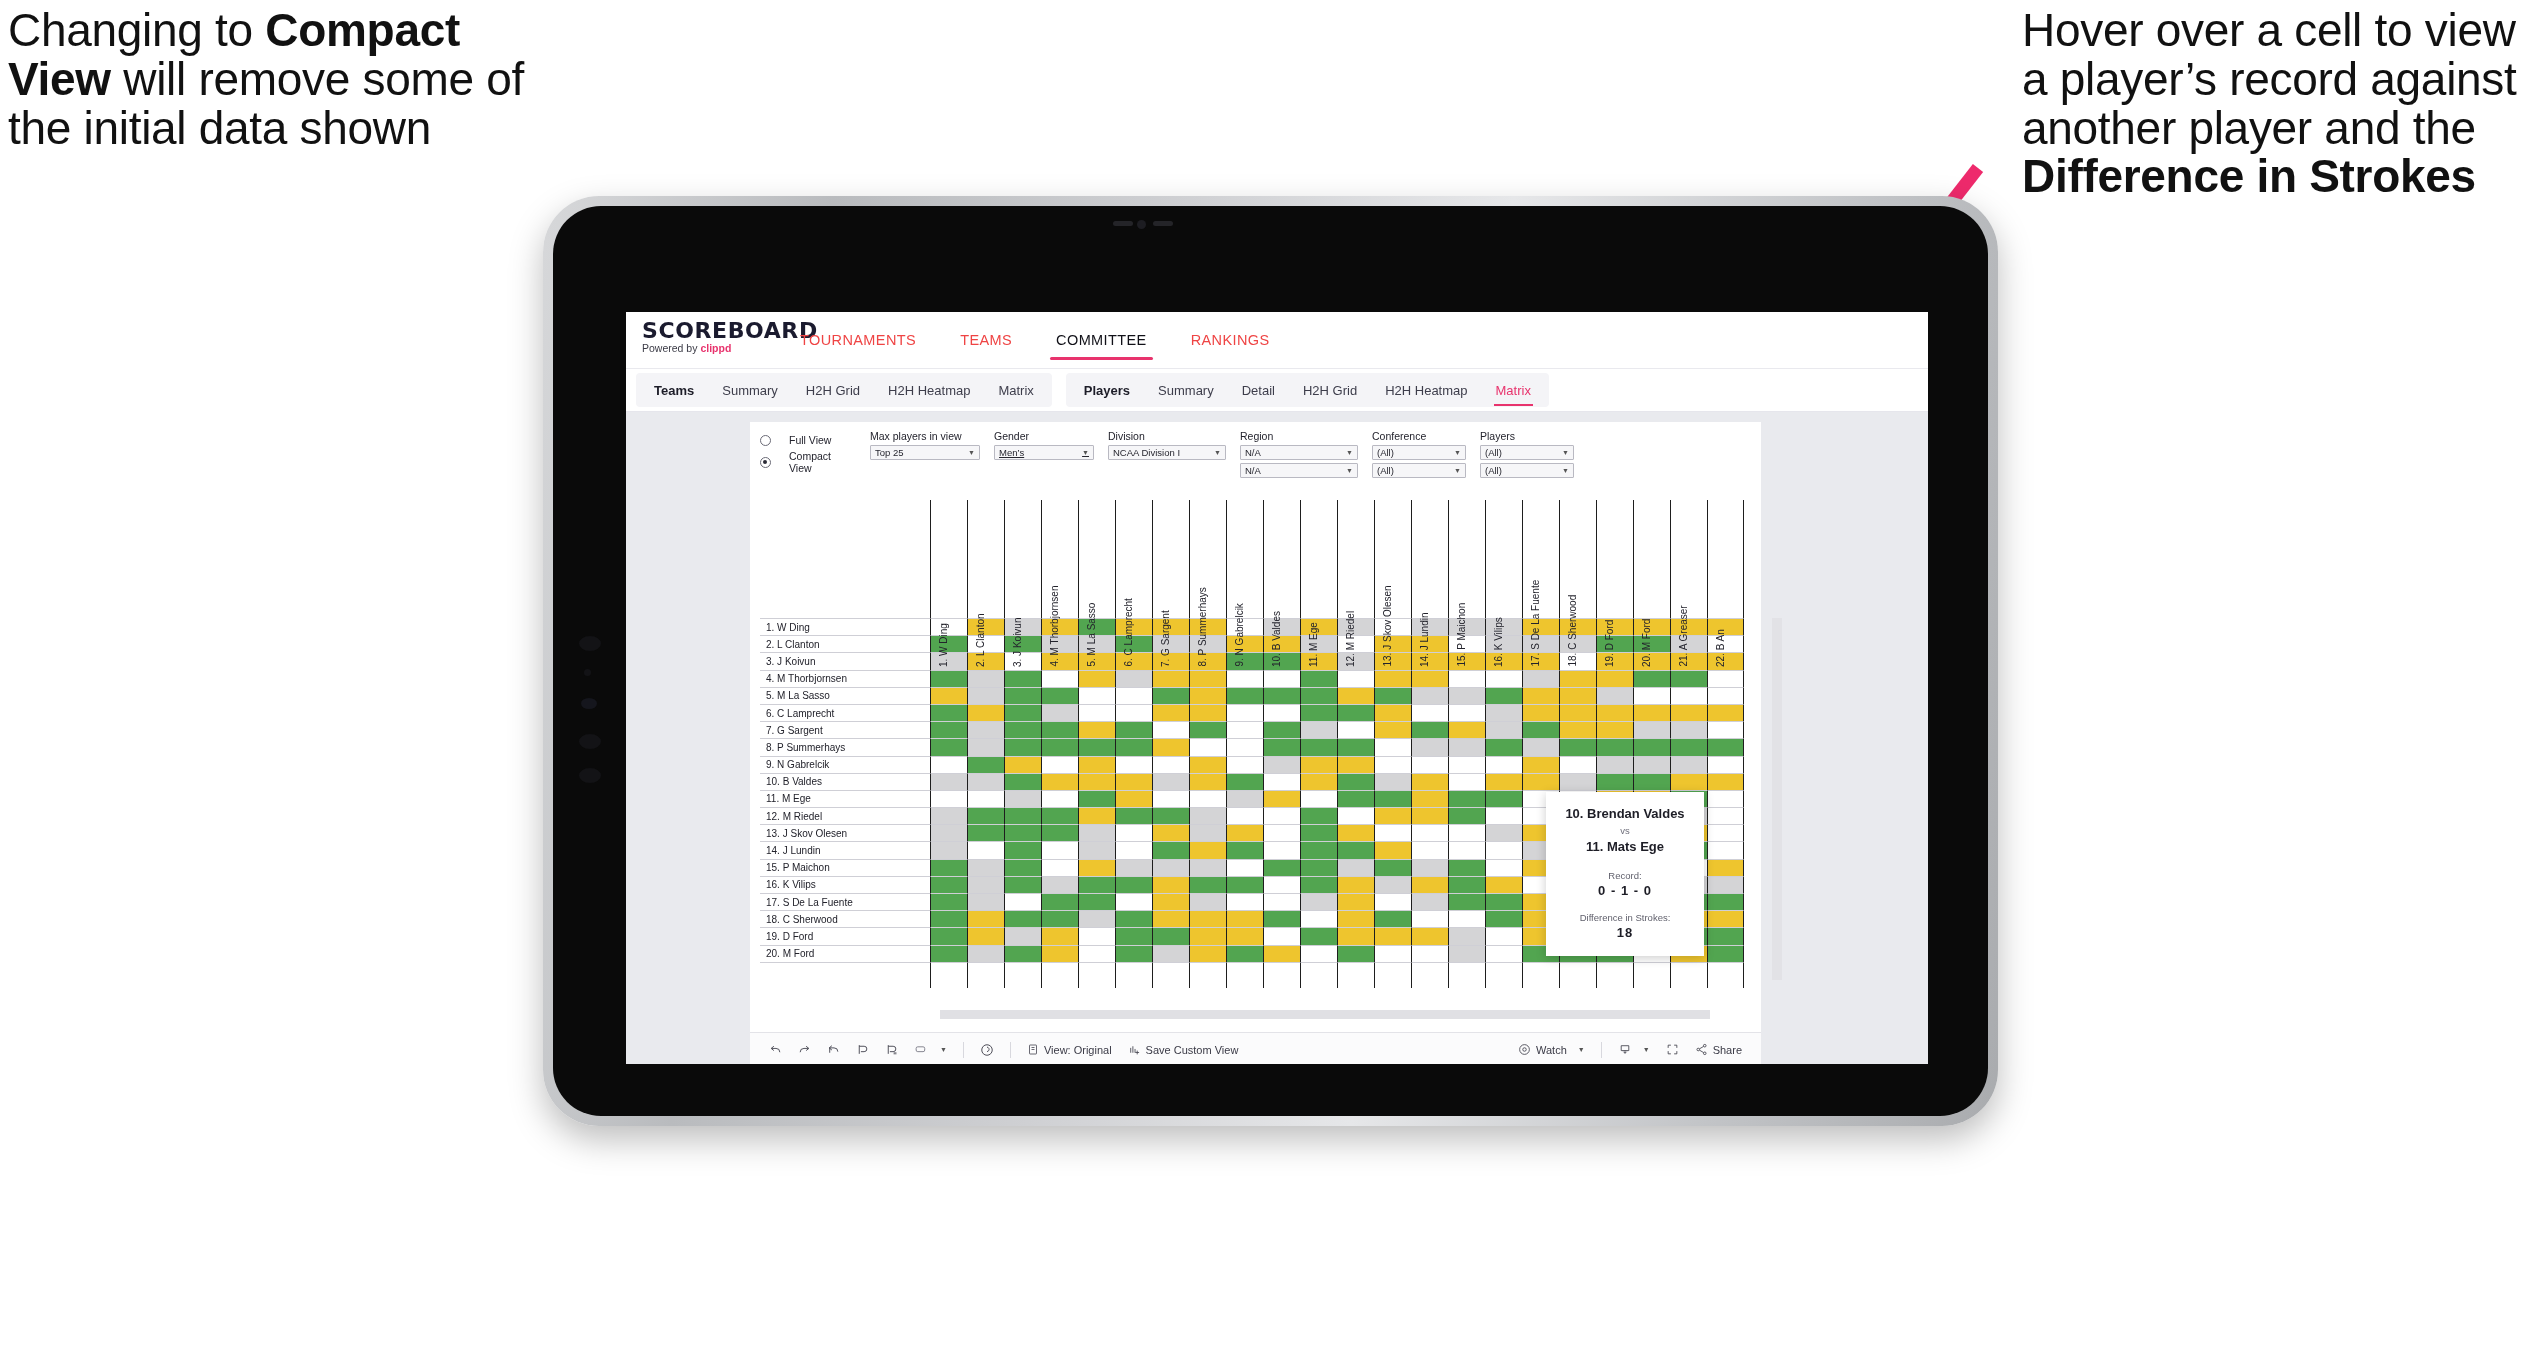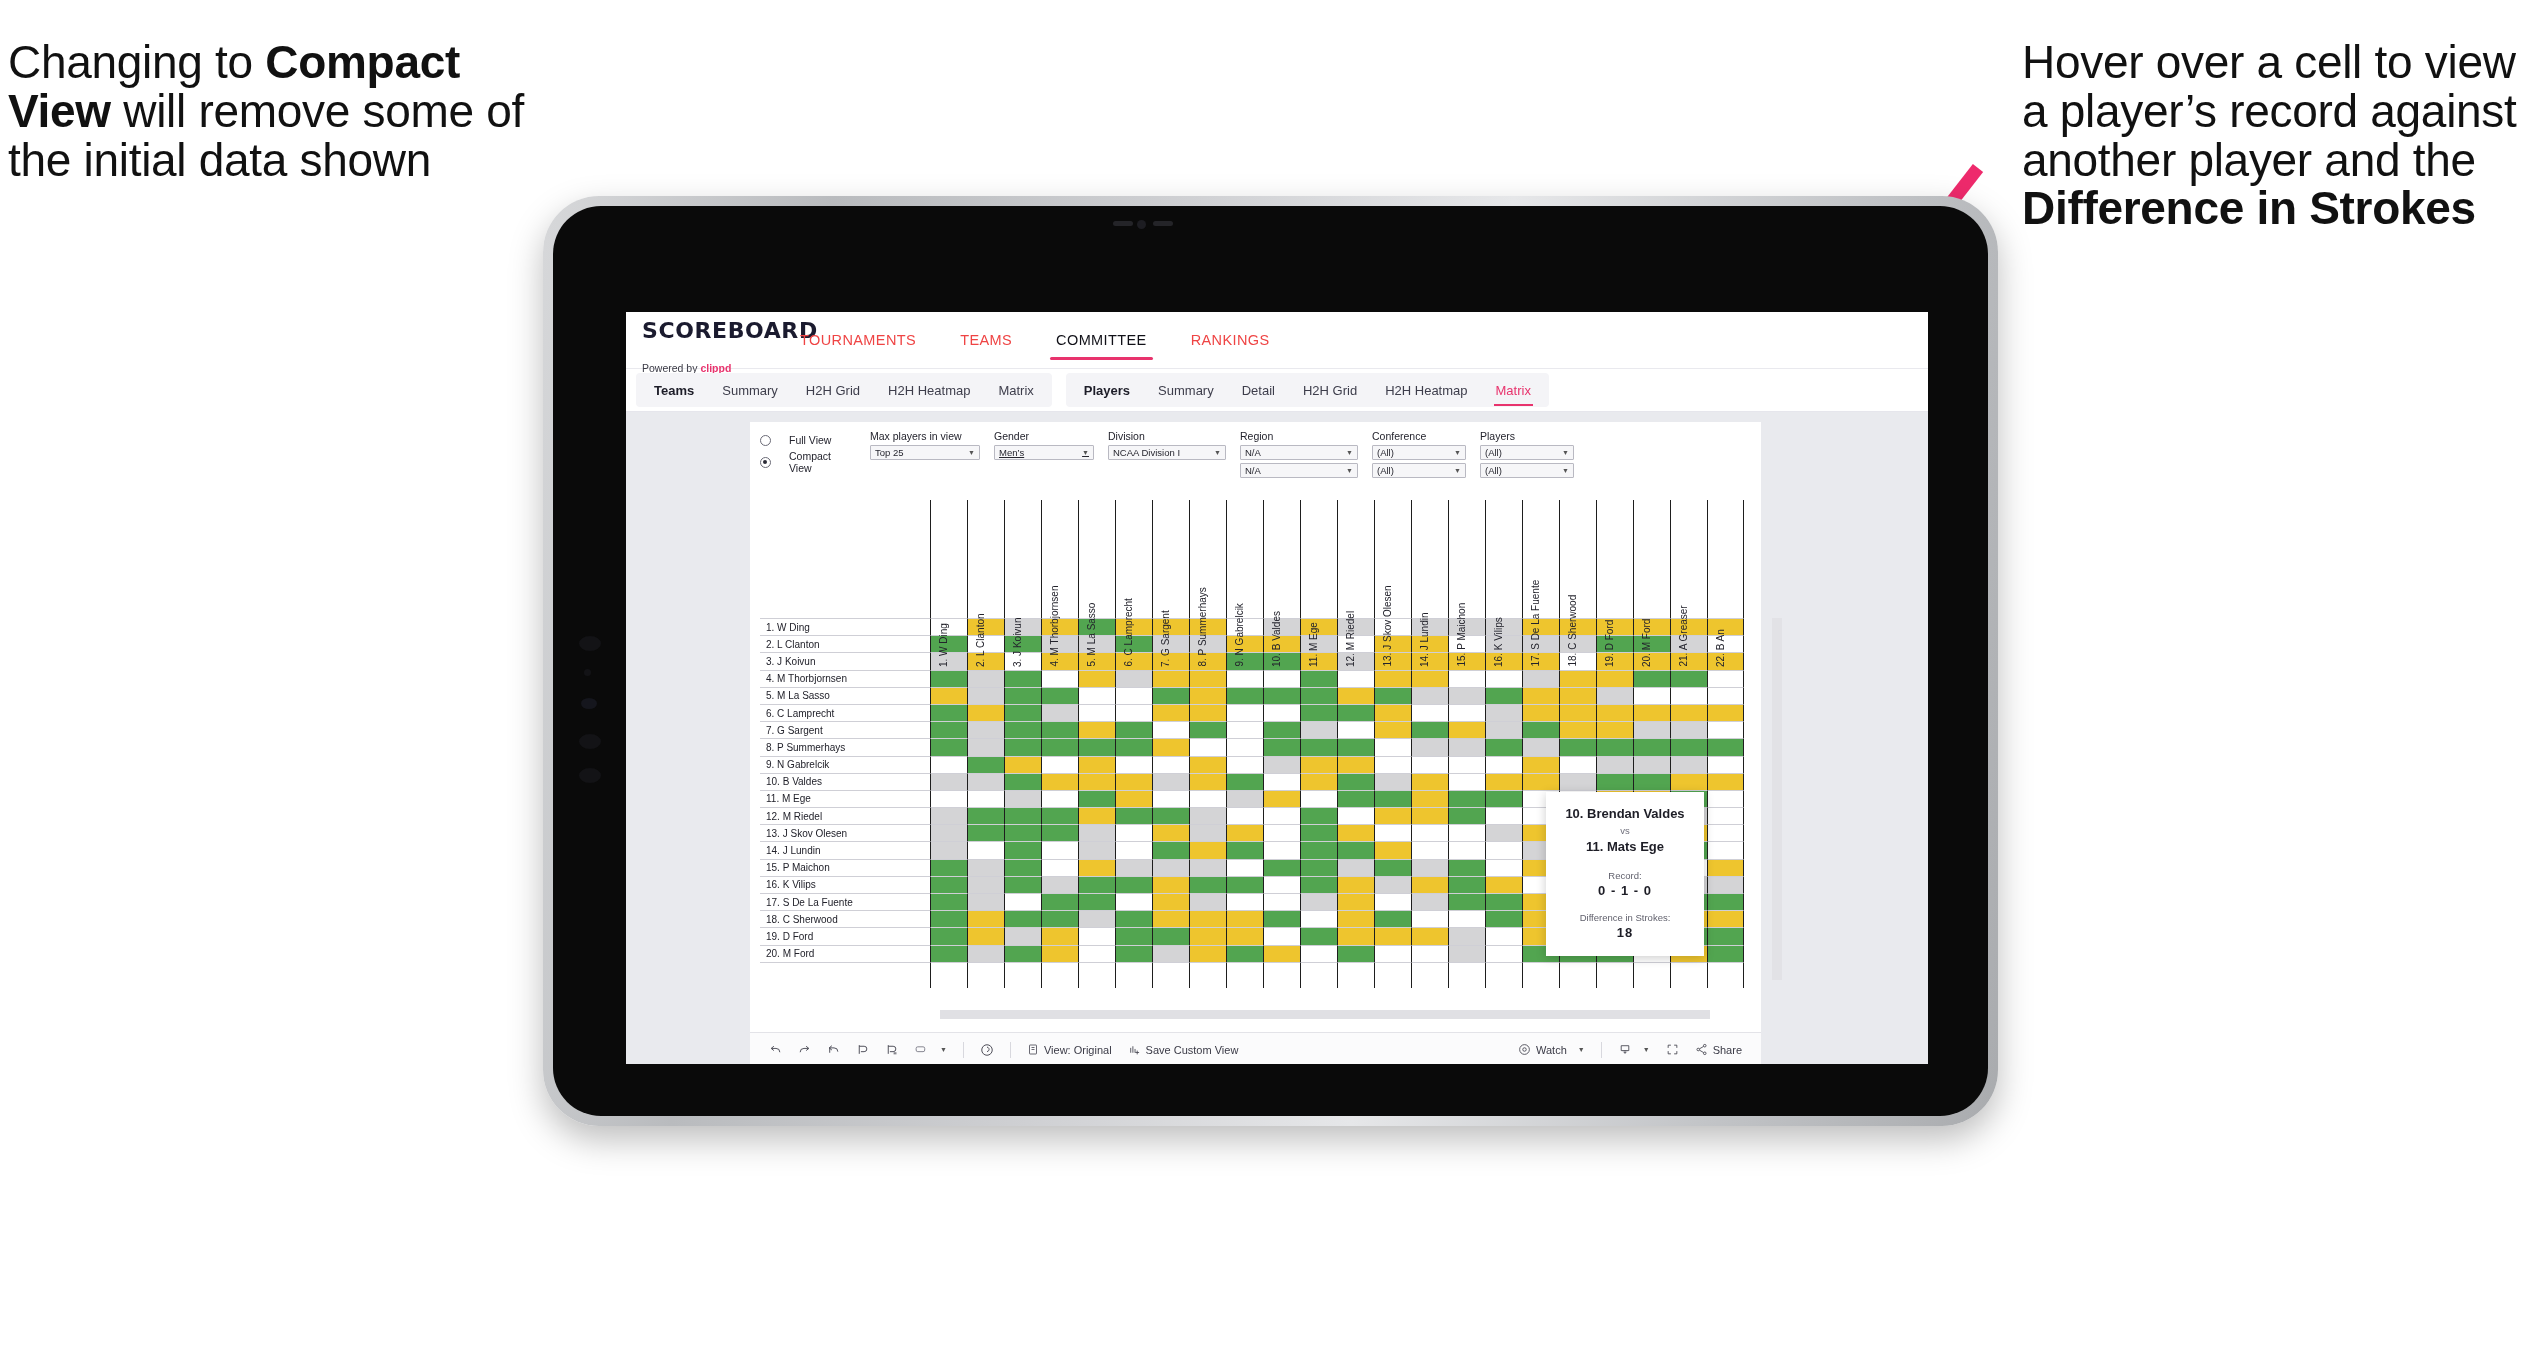--- a/index.html
+++ b/index.html
@@ -2,21 +2,21 @@
 <html><head>
 <meta charset="utf-8">
 <style>
   html,body{margin:0;padding:0;}
   body{
     width:2521px;height:1356px;background:#ffffff;overflow:hidden;
     font-family:"Liberation Sans", sans-serif;position:relative;
   }
 
   
-  .callout{position:absolute;color:#111111;font-size:46px;line-height:1.06;letter-spacing:-0.3px;margin-top:32px;}
+  .callout{position:absolute;color:#111111;font-size:46px;line-height:1.06;letter-spacing:-0.3px;}
   #callout-left{left:8px;top:6px;width:560px;}
   #callout-right{left:2022px;top:6px;width:500px;}
   .callout b{font-weight:bold;}
 
   
   .arrow-svg{position:absolute;left:0;top:0;width:2521px;height:1356px;pointer-events:none;}
 
   
   #tablet{
     position:absolute;left:543px;top:196px;width:1455px;height:930px;
@@ -44,21 +44,21 @@
     background:#ffffff;overflow:hidden;
   }
 
   
   #topnav{height:56px;background:#ffffff;display:flex;align-items:stretch;border-bottom:1px solid #e9e9ee;}
   #brand{width:152px;padding:8px 0 0 16px;box-sizing:border-box;}
   #brand-word{
     font-family:"DejaVu Sans", sans-serif;font-weight:bold;font-size:22px;letter-spacing:0.6px;
     color:#1b1b2f;line-height:1;
   }
-  #brand-sub{font-size:10.5px;color:#3b3b46;margin-top:20px;}
+  #brand-sub{font-size:10.5px;color:#3b3b46;margin-top:0;}
   #brand-sub .pink{color:#e8336d;font-weight:bold;}
   #topnav-items{display:flex;align-items:center;}
   .nav-item{
     position:relative;padding:0 22px;height:56px;display:flex;align-items:center;
     font-size:14.5px;color:#ef4444;letter-spacing:0.4px;cursor:pointer;
   }
   .nav-item.active{color:#111118;}
   .nav-item.active:after{
     content:"";position:absolute;left:16px;right:16px;bottom:8px;height:3px;background:#e8336d;border-radius:2px;
   }

